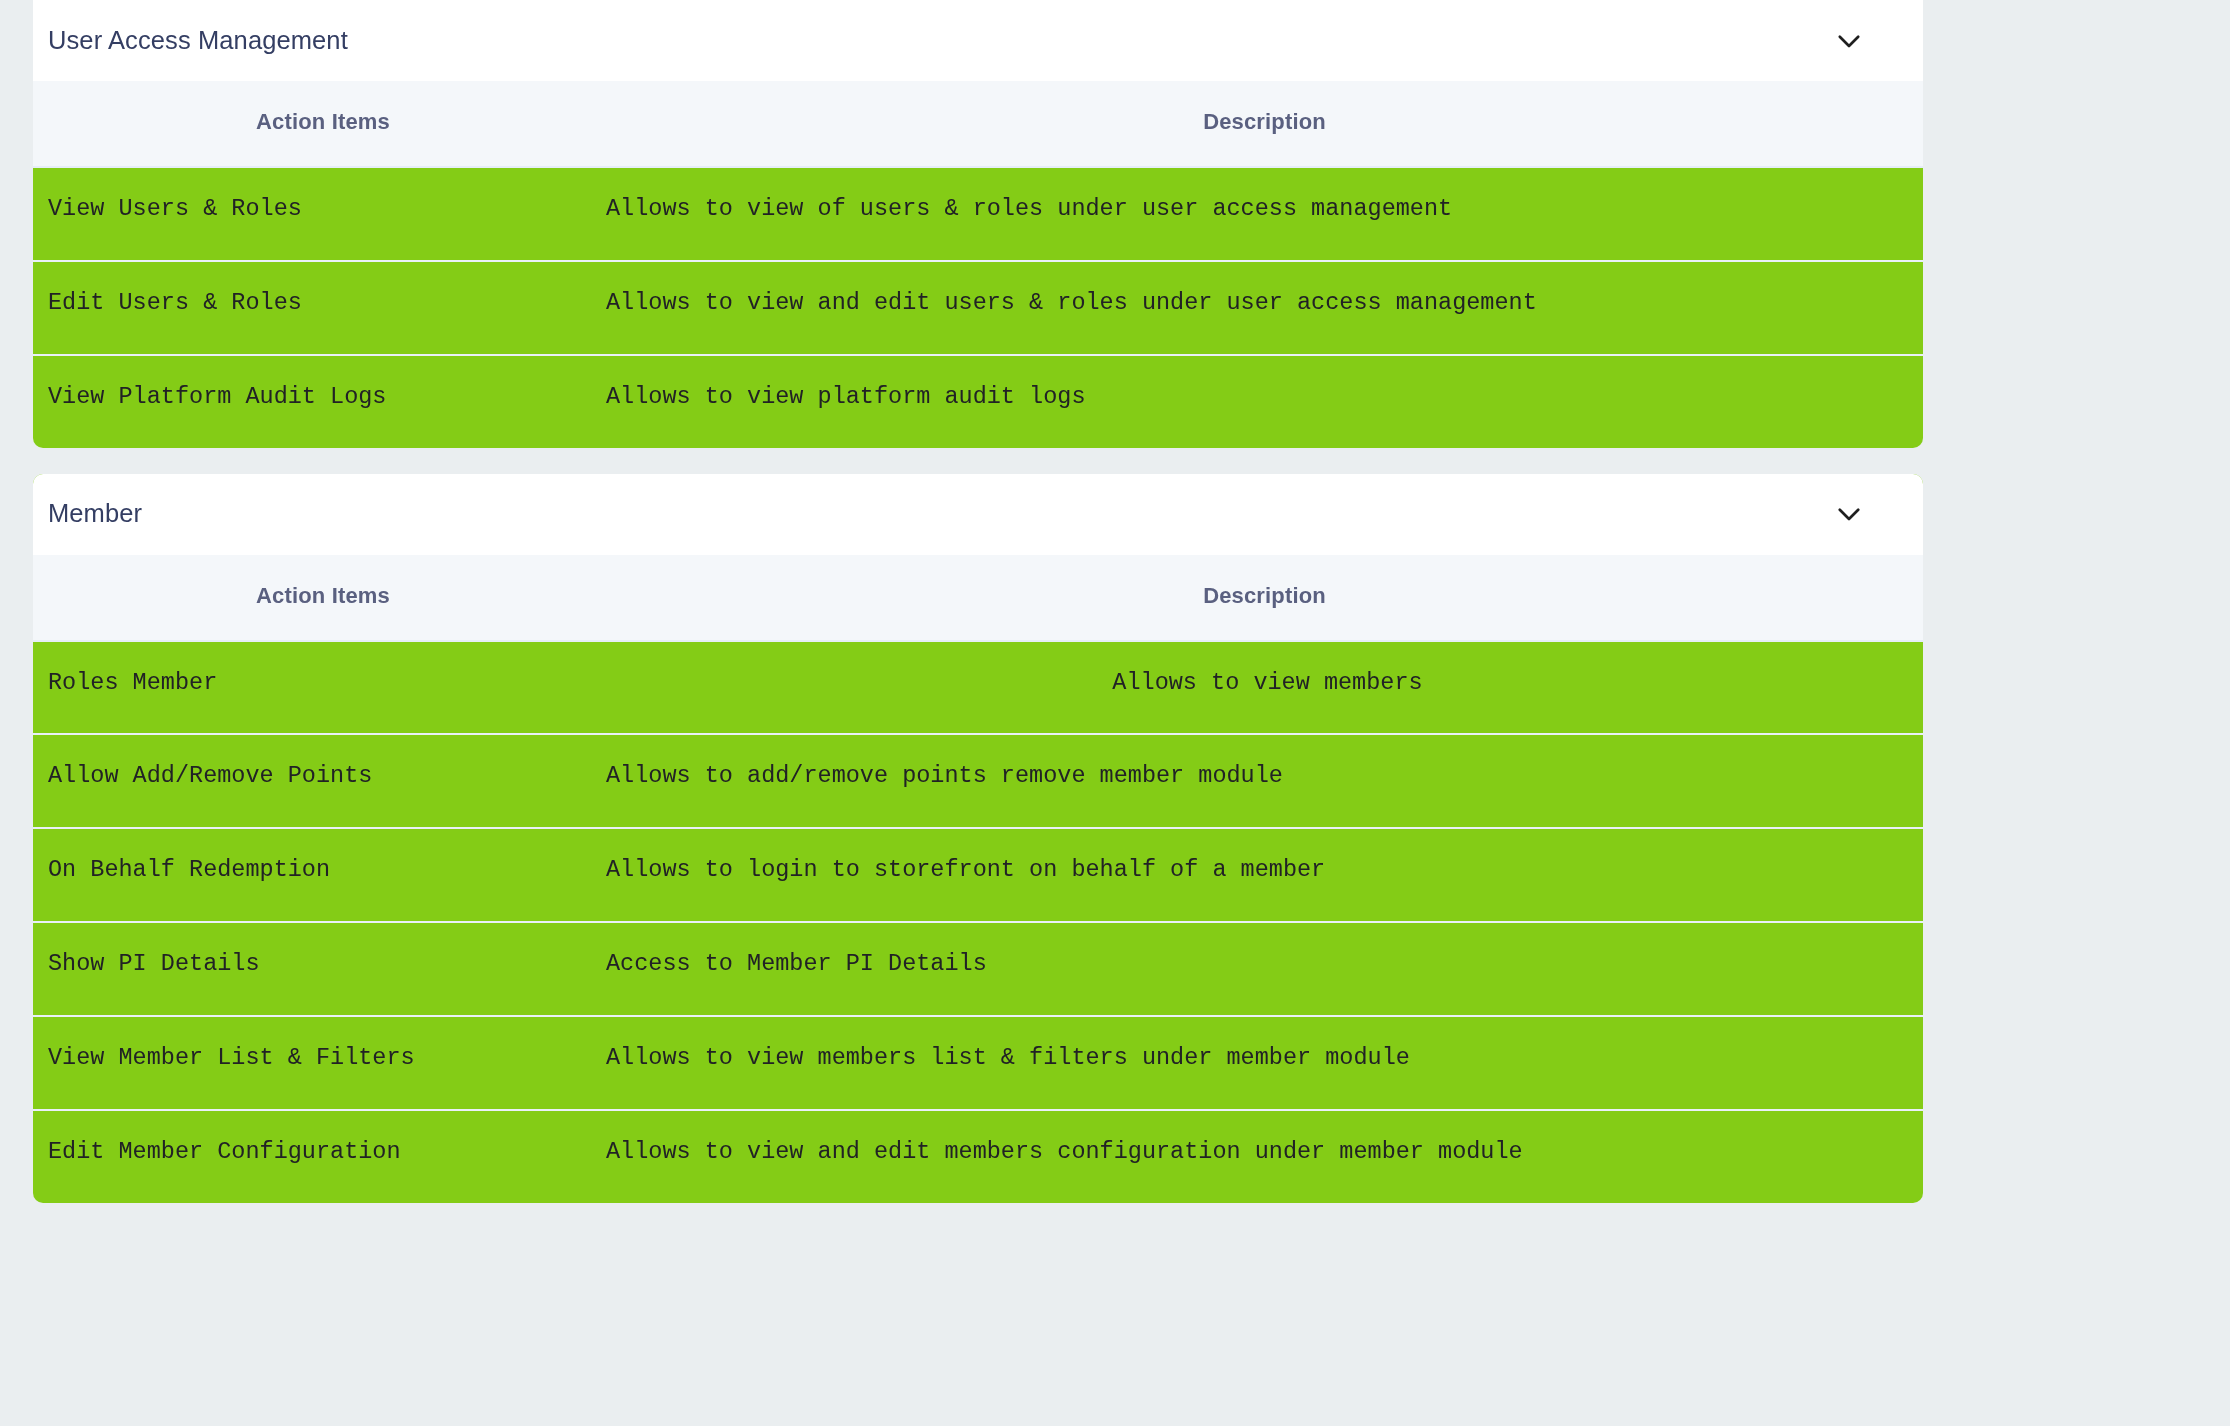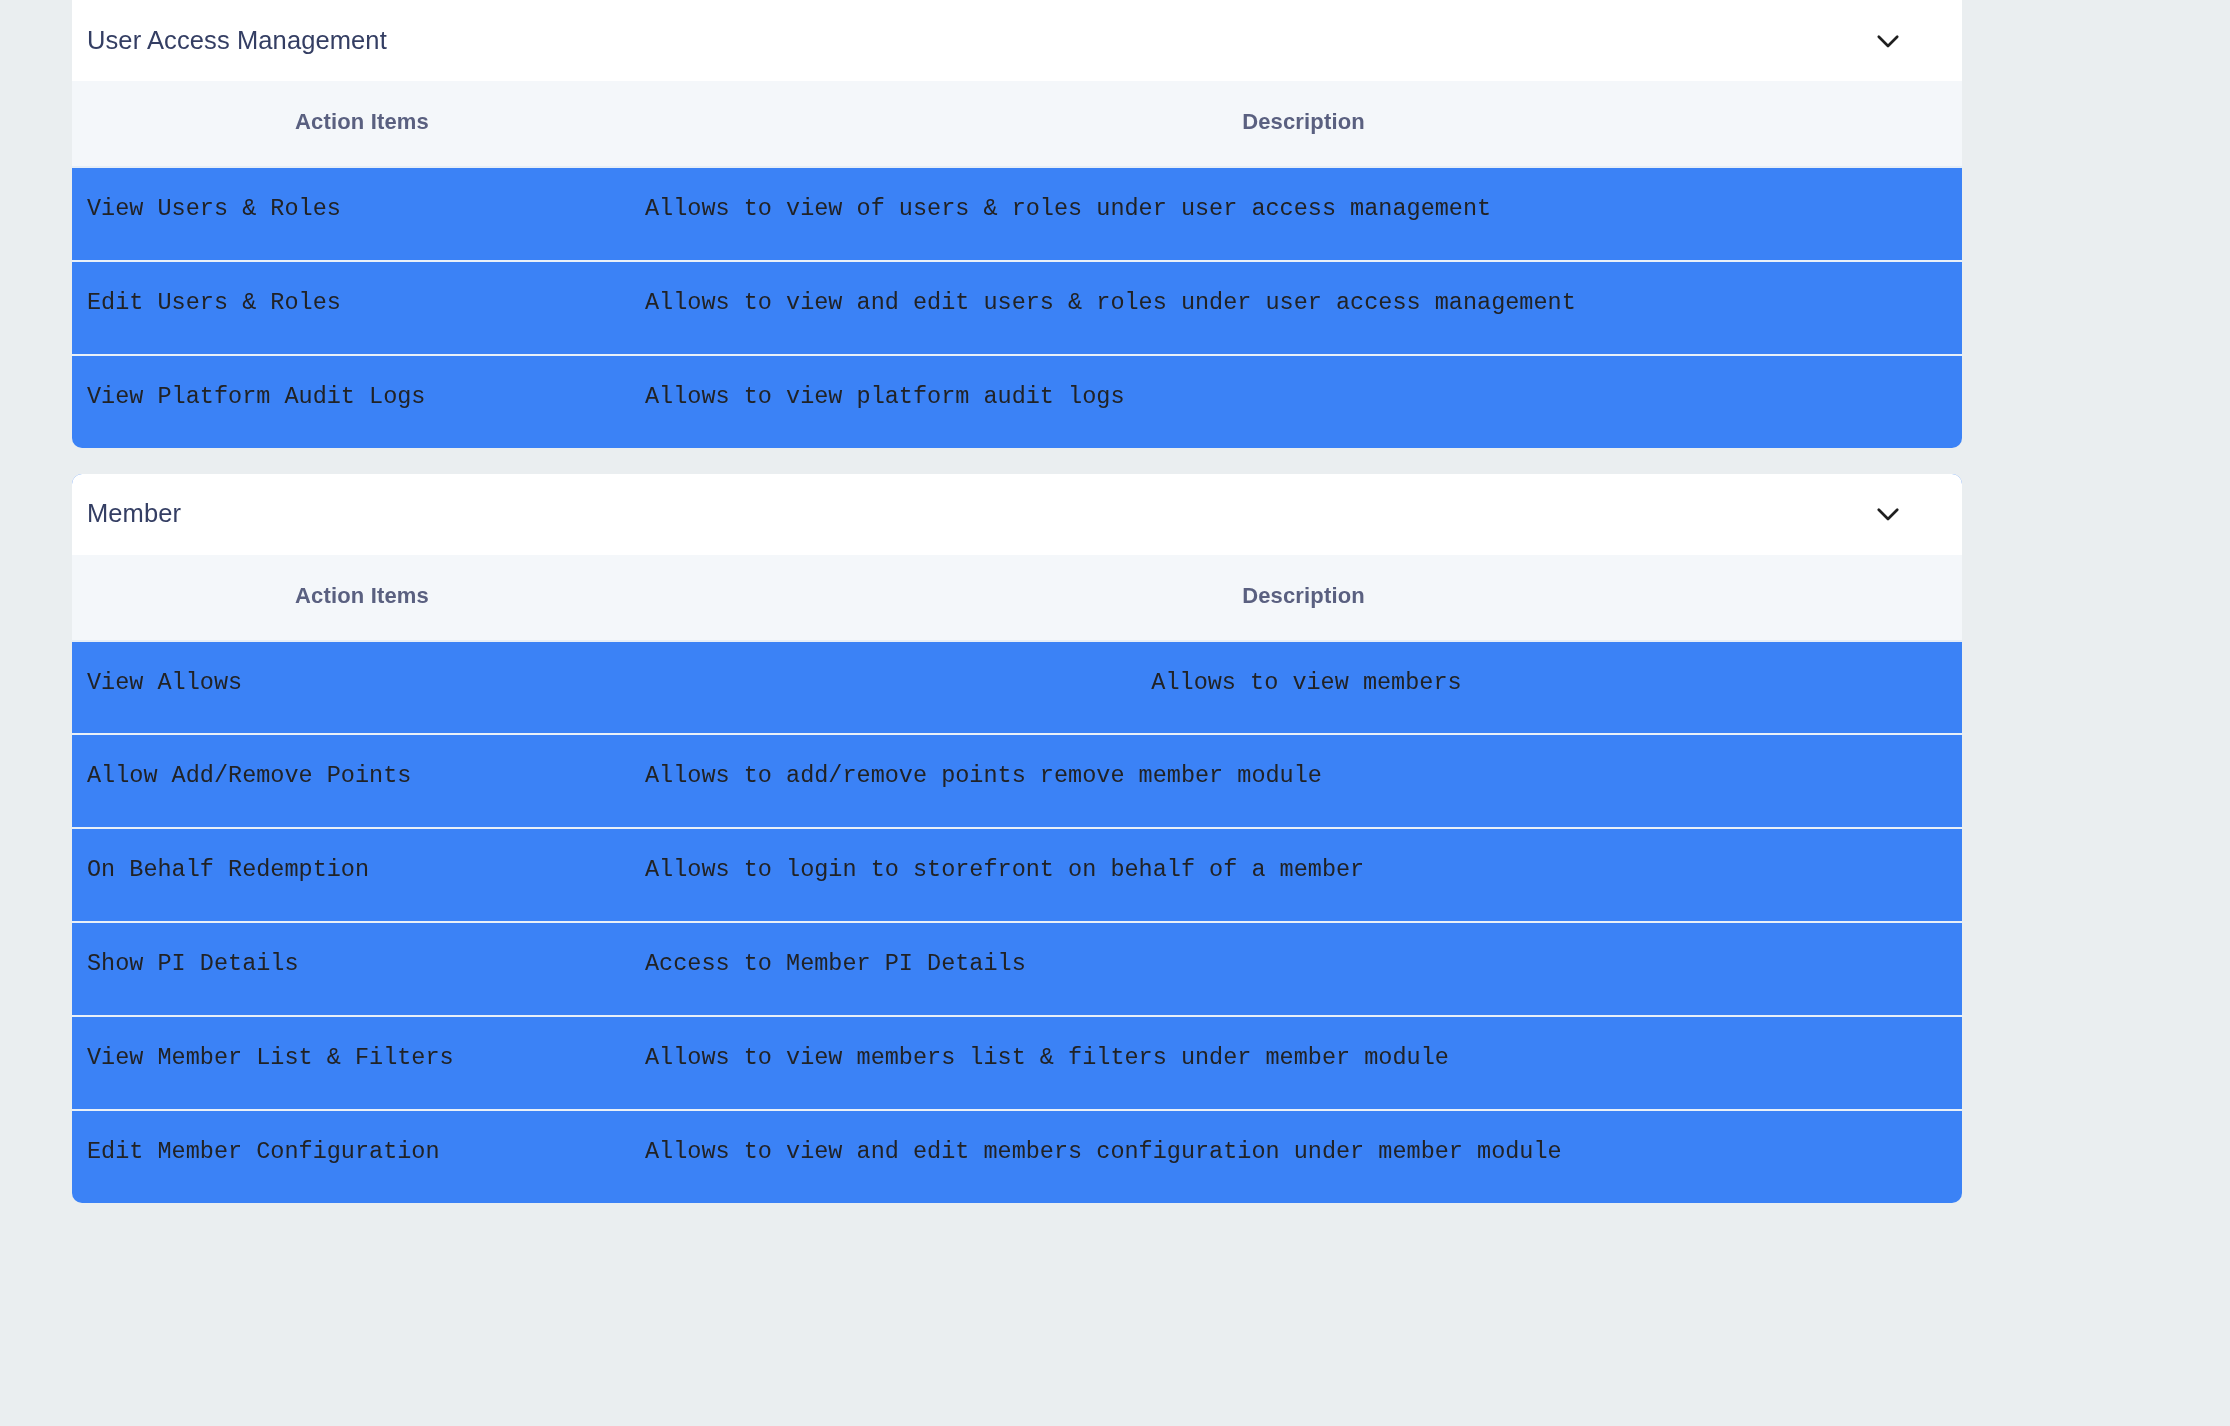--- a/index.html
+++ b/index.html
@@ -13,25 +13,24 @@
   .page {
     position: relative;
     width: 2230px;
     height: 1426px;
     background: #eaeef0;
     padding: 0 33px 0 33px;
   }
 
   
   .card {
-    background: #3b82f6;
+    background: #84cc16;
     border-radius: 10px;
     width: 1890px;
     overflow: hidden;
-    margin-left: 39px;
   }
   .card.first {
     border-top-left-radius: 0;
     border-top-right-radius: 0;
     margin-top: 0;
   }
   .card + .card { margin-top: 26px; }
 
   
   .acc-header {
@@ -145,21 +144,21 @@
           <col class="c-desc">
         </colgroup>
       <thead>
         <tr>
           <th class="h-action">Action Items</th>
           <th class="h-desc">Description</th>
         </tr>
       </thead>
       <tbody>
         <tr class="indent">
-          <td class="t-action">View Allows</td>
+          <td class="t-action">Roles Member</td>
           <td class="t-desc">Allows to view members</td>
         </tr>
         <tr>
           <td class="t-action">Allow Add/Remove Points</td>
           <td class="t-desc">Allows to add/remove points remove member module</td>
         </tr>
         <tr>
           <td class="t-action">On Behalf Redemption</td>
           <td class="t-desc">Allows to login to storefront on behalf of a member</td>
         </tr>

